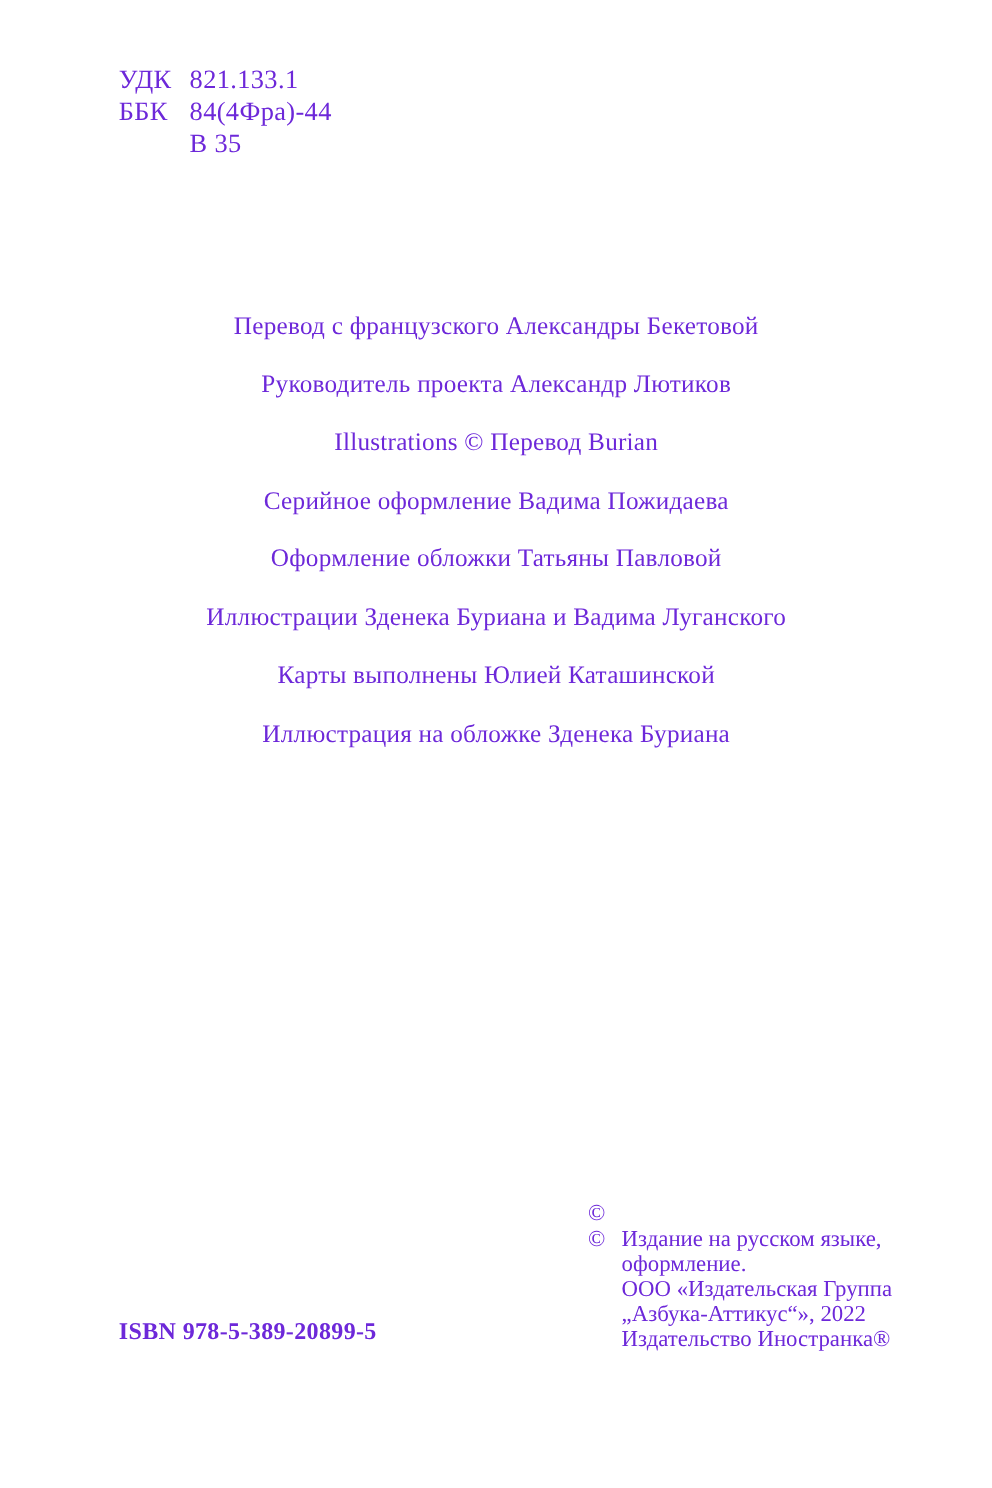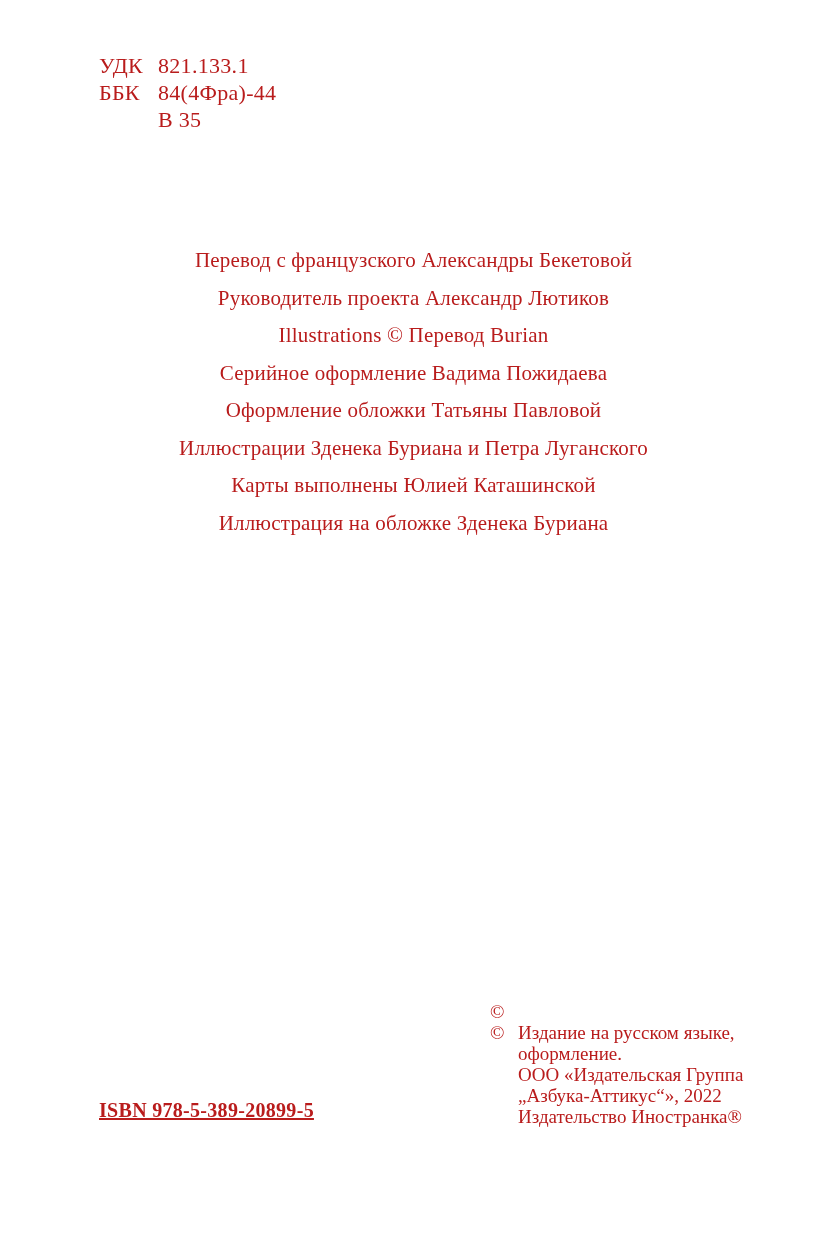--- a/index.html
+++ b/index.html
@@ -6,21 +6,21 @@
     margin: 0;
     padding: 0;
     background: #ffffff;
   }
   .page {
     position: relative;
     width: 827px;
     height: 1240px;
     background: #ffffff;
     font-family: "Liberation Serif", "DejaVu Serif", serif;
-    color: #b91c1c;
+    color: #6d28d9;
     overflow: hidden;
   }
 
   
   .udk-block {
     position: absolute;
     left: 99px;
     top: 52px;
     display: grid;
     grid-template-columns: 59px auto;
@@ -34,21 +34,21 @@
   
   .credits {
     position: absolute;
     left: 0;
     top: 242px;
     width: 100%;
     text-align: center;
     font-size: 21px;
   }
   .credits p {
-    margin: 0;
+    margin: 11px;
     line-height: 37.5px;
     letter-spacing: 0.2px;
   }
 
   
   .colophon {
     position: absolute;
     left: 490px;
     top: 1001px;
     width: 260px;
@@ -68,21 +68,20 @@
 
   
   .isbn {
     position: absolute;
     left: 99px;
     top: 1099px;
     font-size: 20px;
     font-weight: bold;
     letter-spacing: 0.3px;
     white-space: nowrap;
-    text-decoration: underline;
   }
 </style>
 </head>
 <body>
 
 <div class="page">
 
   <div class="udk-block">
     <span class="lbl">УДК</span>
     <span class="val">821.133.1</span>
@@ -91,21 +90,21 @@
     <span class="lbl"></span>
     <span class="val">В 35</span>
   </div>
 
   <div class="credits">
     <p>Перевод с французского Александры Бекетовой</p>
     <p>Руководитель проекта Александр Лютиков</p>
     <p>Illustrations © Перевод Burian</p>
     <p>Серийное оформление Вадима Пожидаева</p>
     <p>Оформление обложки Татьяны Павловой</p>
-    <p>Иллюстрации Зденека Буриана и Петра Луганского</p>
+    <p>Иллюстрации Зденека Буриана и Вадима Луганского</p>
     <p>Карты выполнены Юлией Каташинской</p>
     <p>Иллюстрация на обложке Зденека Буриана</p>
   </div>
 
   <div class="colophon">
     <div class="entry">
       <span class="marker">©</span>
     </div>
     <div class="entry">
       <span class="marker">©</span>

